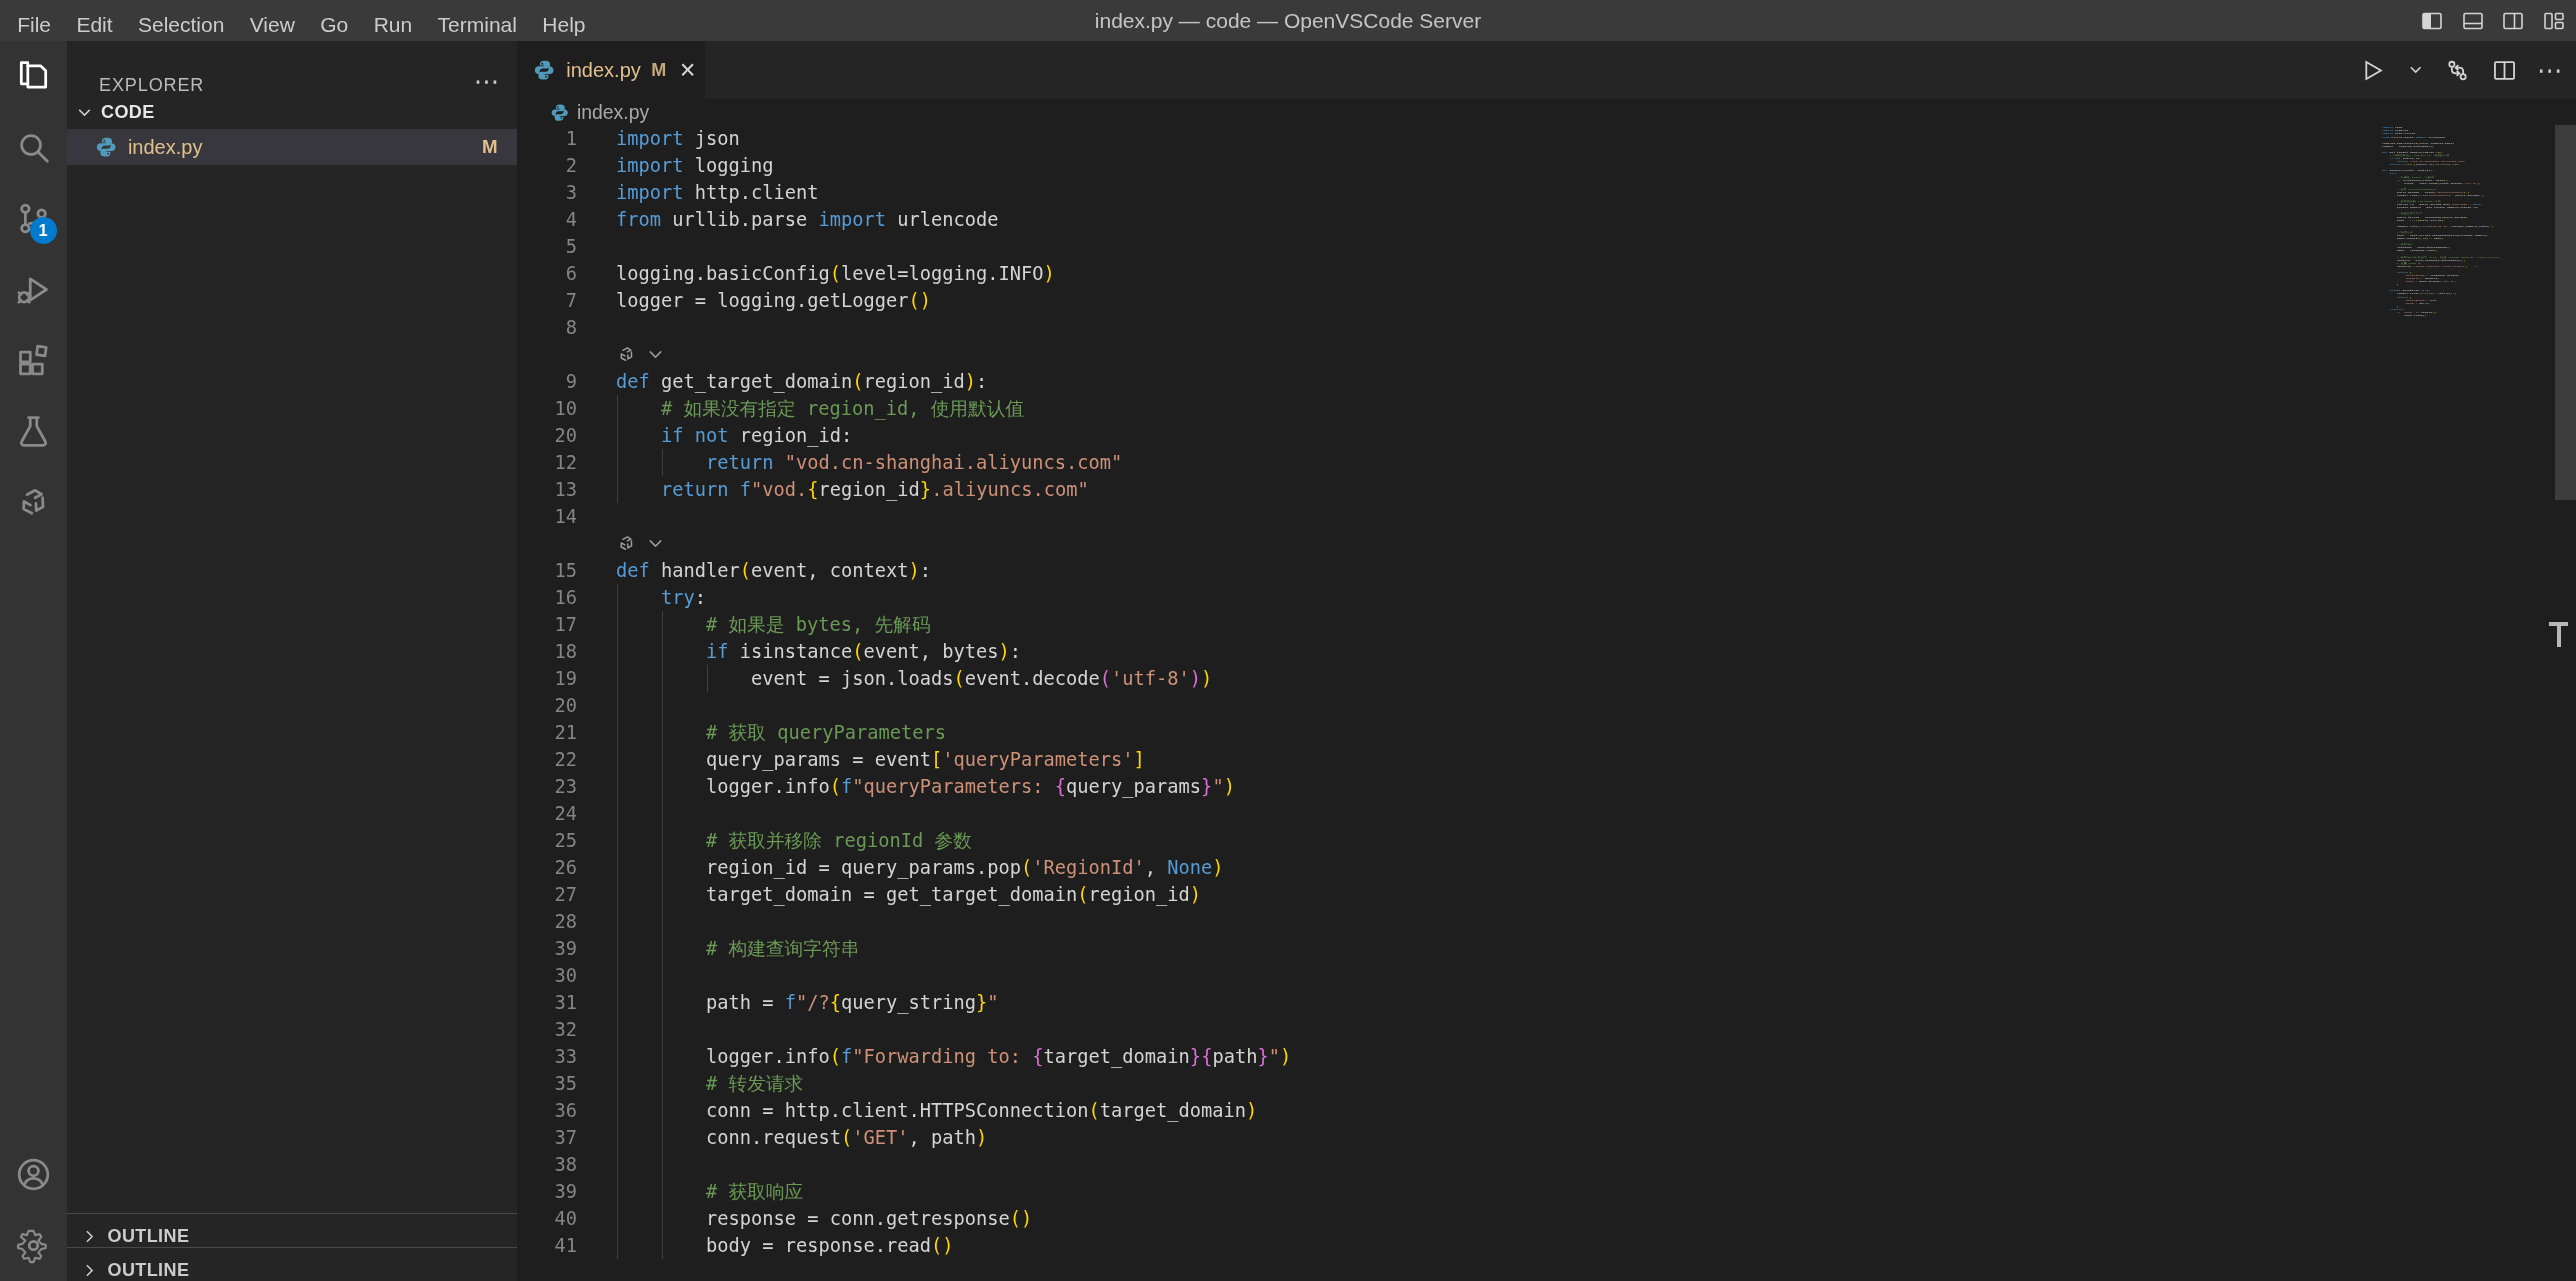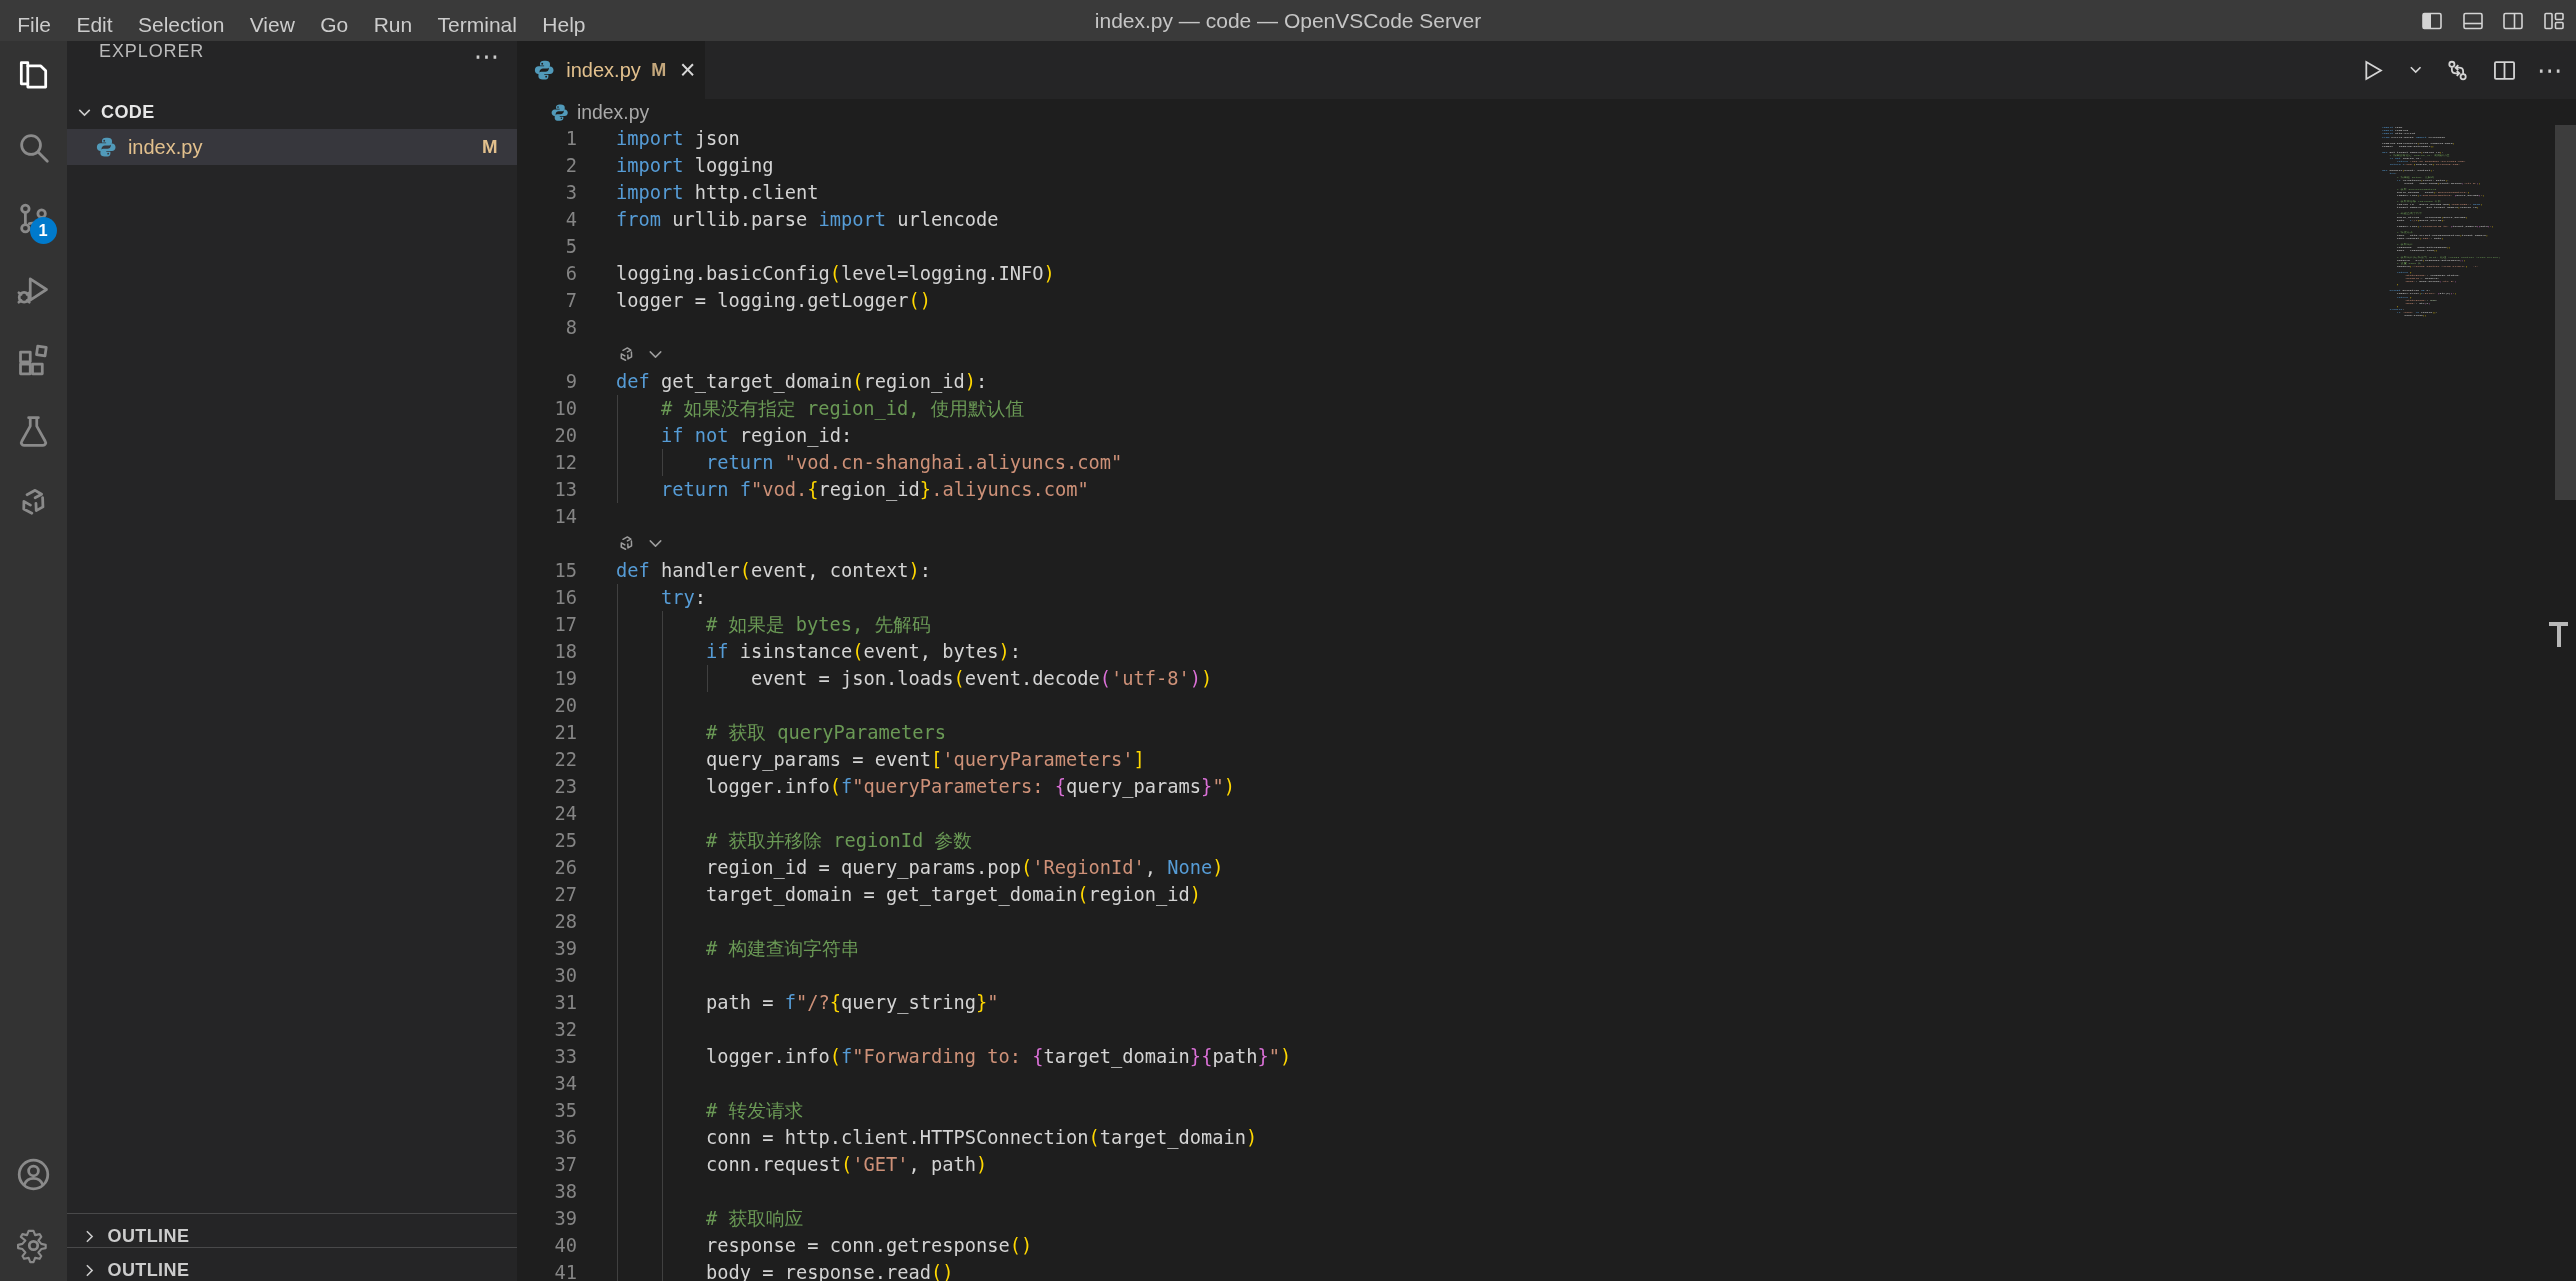--- a/index.html
+++ b/index.html
@@ -16,21 +16,21 @@
   
   #activitybar{position:absolute;left:0;top:41px;width:67px;height:1240px;background:var(--c-activitybar-bg);}
   .act-item{width:67px;height:71px;display:flex;align-items:center;justify-content:center;position:relative;}
   .act-item svg{width:39px;height:39px;}
   .act-bottom{position:absolute;bottom:0;left:0;width:67px;}
   .badge{position:absolute;right:10.5px;bottom:10.5px;min-width:27px;height:27px;border-radius:15px;
          background:var(--c-badge-bg);color:#fff;font-size:16.4px;font-weight:bold;
          display:flex;align-items:center;justify-content:center;}
   
   #sidebar{position:absolute;left:67px;top:41px;width:450px;height:1240px;background:var(--c-sidebar-bg);}
-  #sidebar-header{height:55px;display:flex;align-items:flex-start;justify-content:space-between;padding:0 16.4px 0 32px;}
+  #sidebar-header{height:55px;display:flex;align-items:flex-end;justify-content:space-between;padding:0 16.4px 0 32px;}
   #sidebar-title{color:#bbbbbb;font-size:18px;letter-spacing:0.9px;}
   .more-dots{color:#cccccc;font-size:25.4px;letter-spacing:1.5px;}
   #section-code{height:33px;display:flex;align-items:center;gap:6px;padding-left:7px;}
   #section-code .lbl{color:#e7e7e7;font-size:18px;font-weight:bold;letter-spacing:0.4px;}
   .chev{width:21px;height:21px;flex:0 0 auto;}
   #file-row{height:36px;background:var(--c-selection-bg);display:flex;align-items:center;padding-left:28px;gap:10.5px;position:relative;}
   #file-row .fname{color:var(--c-modified-file);font-size:20px;}
   #file-row .fbadge{position:absolute;right:19.4px;color:var(--c-modified-file);font-size:18.7px;font-weight:600;}
   .py-ico{width:22.4px;height:22.4px;flex:0 0 auto;}
   #sidebar-bottom{position:absolute;left:0;bottom:0;width:450px;}
@@ -289,21 +289,20 @@
       <div class="row"><span class="ln">24</span><span class="guide" style="left: 100px;"></span><span class="guide" style="left: 145px;"></span><span class="txt"></span></div>
       <div class="row"><span class="ln">25</span><span class="guide" style="left: 100px;"></span><span class="guide" style="left: 145px;"></span><span class="txt"><span class="tk-c">        # 获取并移除 regionId 参数</span></span></div>
       <div class="row"><span class="ln">26</span><span class="guide" style="left: 100px;"></span><span class="guide" style="left: 145px;"></span><span class="txt"><span class="tk-d">        region_id = query_params.pop</span><span class="tk-b1">(</span><span class="tk-s">'RegionId'</span><span class="tk-d">, </span><span class="tk-k">None</span><span class="tk-b1">)</span></span></div>
       <div class="row"><span class="ln">27</span><span class="guide" style="left: 100px;"></span><span class="guide" style="left: 145px;"></span><span class="txt"><span class="tk-d">        target_domain = get_target_domain</span><span class="tk-b1">(</span><span class="tk-d">region_id</span><span class="tk-b1">)</span></span></div>
       <div class="row"><span class="ln">28</span><span class="guide" style="left: 100px;"></span><span class="guide" style="left: 145px;"></span><span class="txt"></span></div>
       <div class="row"><span class="ln">39</span><span class="guide" style="left: 100px;"></span><span class="guide" style="left: 145px;"></span><span class="txt"><span class="tk-c">        # 构建查询字符串</span></span></div>
       <div class="row"><span class="ln">30</span><span class="guide" style="left: 100px;"></span><span class="guide" style="left: 145px;"></span></div>
       <div class="row"><span class="ln">31</span><span class="guide" style="left: 100px;"></span><span class="guide" style="left: 145px;"></span><span class="txt"><span class="tk-d">        path = </span><span class="tk-k">f</span><span class="tk-s">"/?</span><span class="tk-b1">{</span><span class="tk-d">query_string</span><span class="tk-b1">}</span><span class="tk-s">"</span></span></div>
       <div class="row"><span class="ln">32</span><span class="guide" style="left: 100px;"></span><span class="guide" style="left: 145px;"></span><span class="txt"></span></div>
       <div class="row"><span class="ln">33</span><span class="guide" style="left: 100px;"></span><span class="guide" style="left: 145px;"></span><span class="txt"><span class="tk-d">        logger.info</span><span class="tk-b1">(</span><span class="tk-k">f</span><span class="tk-s">"Forwarding to: </span><span class="tk-b2">{</span><span class="tk-d">target_domain</span><span class="tk-b2">}</span><span class="tk-b2">{</span><span class="tk-d">path</span><span class="tk-b2">}</span><span class="tk-s">"</span><span class="tk-b1">)</span></span></div>
-      <div class="row"><span class="ln">34</span><span class="guide" style="left: 100px;"></span><span class="guide" style="left: 145px;"></span><span class="txt"></span></div>
       <div class="row"><span class="ln">35</span><span class="guide" style="left: 100px;"></span><span class="guide" style="left: 145px;"></span><span class="txt"><span class="tk-c">        # 转发请求</span></span></div>
       <div class="row"><span class="ln">36</span><span class="guide" style="left: 100px;"></span><span class="guide" style="left: 145px;"></span><span class="txt"><span class="tk-d">        conn = http.client.HTTPSConnection</span><span class="tk-b1">(</span><span class="tk-d">target_domain</span><span class="tk-b1">)</span></span></div>
       <div class="row"><span class="ln">37</span><span class="guide" style="left: 100px;"></span><span class="guide" style="left: 145px;"></span><span class="txt"><span class="tk-d">        conn.request</span><span class="tk-b1">(</span><span class="tk-s">'GET'</span><span class="tk-d">, path</span><span class="tk-b1">)</span></span></div>
       <div class="row"><span class="ln">38</span><span class="guide" style="left: 100px;"></span><span class="guide" style="left: 145px;"></span><span class="txt"></span></div>
       <div class="row"><span class="ln">39</span><span class="guide" style="left: 100px;"></span><span class="guide" style="left: 145px;"></span><span class="txt"><span class="tk-c">        # 获取响应</span></span></div>
       <div class="row"><span class="ln">40</span><span class="guide" style="left: 100px;"></span><span class="guide" style="left: 145px;"></span><span class="txt"><span class="tk-d">        response = conn.getresponse</span><span class="tk-b1">()</span></span></div>
       <div class="row"><span class="ln">41</span><span class="guide" style="left: 100px;"></span><span class="guide" style="left: 145px;"></span><span class="txt"><span class="tk-d">        body = response.read</span><span class="tk-b1">()</span></span></div>
     </div>
 </div>
 

